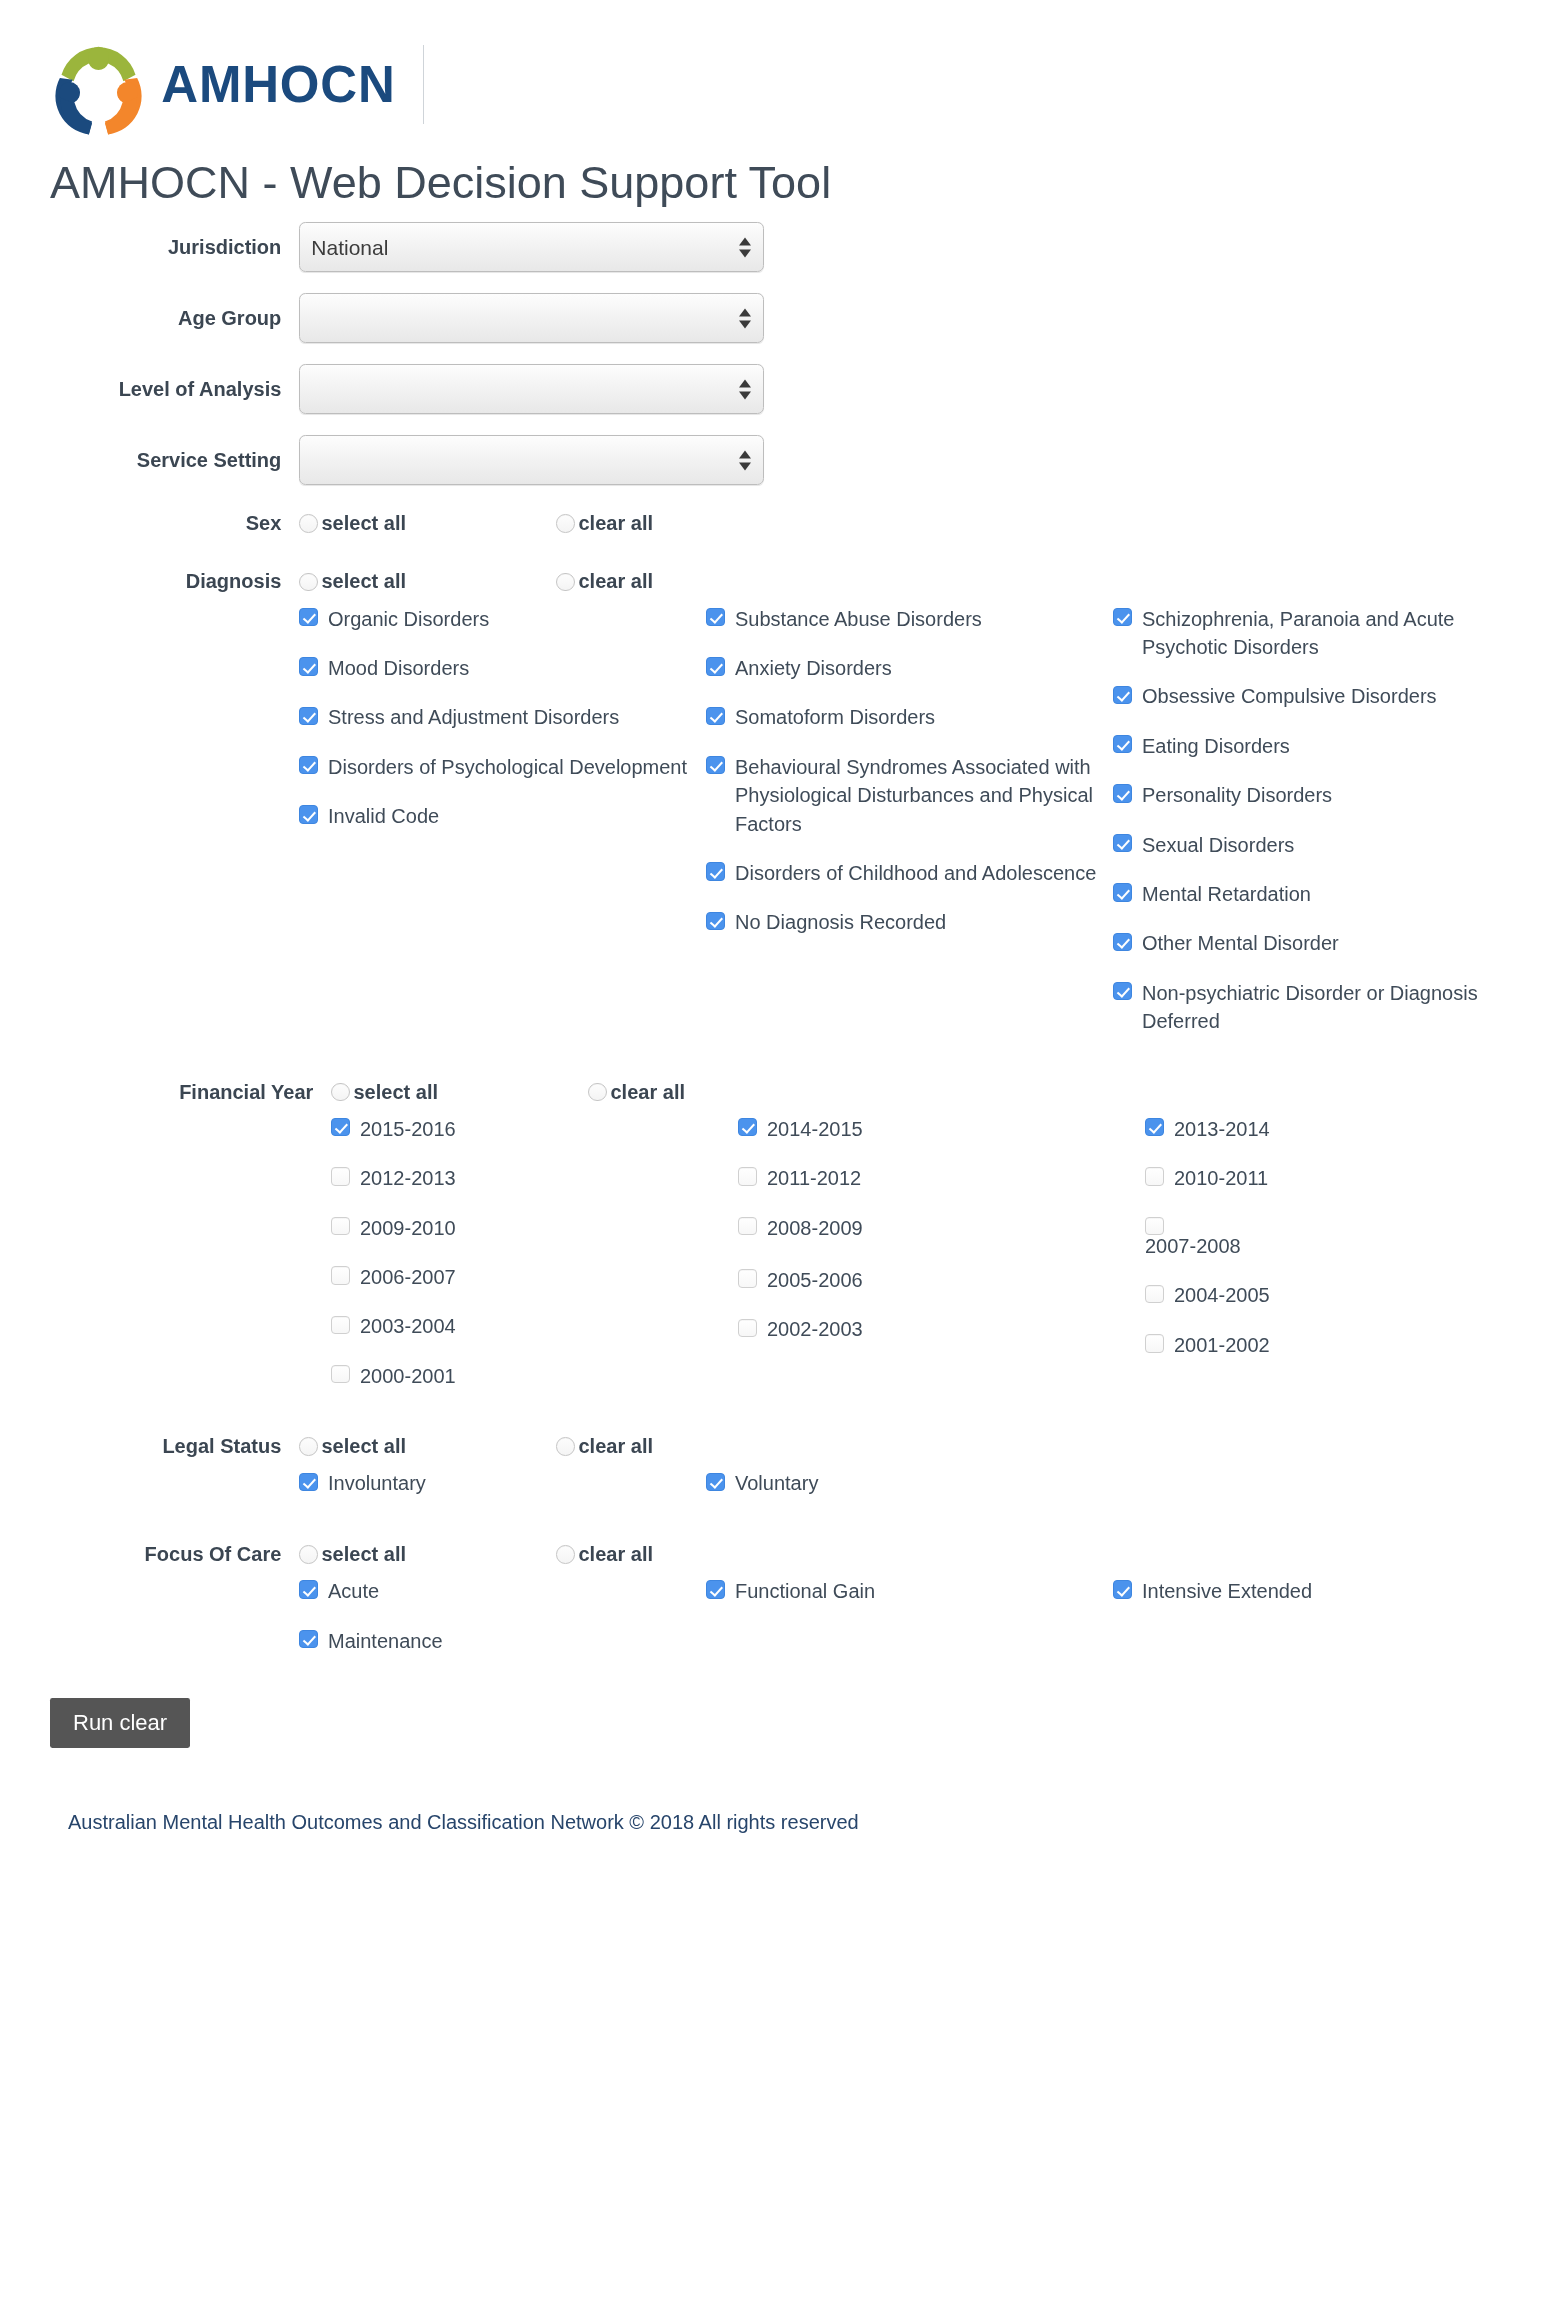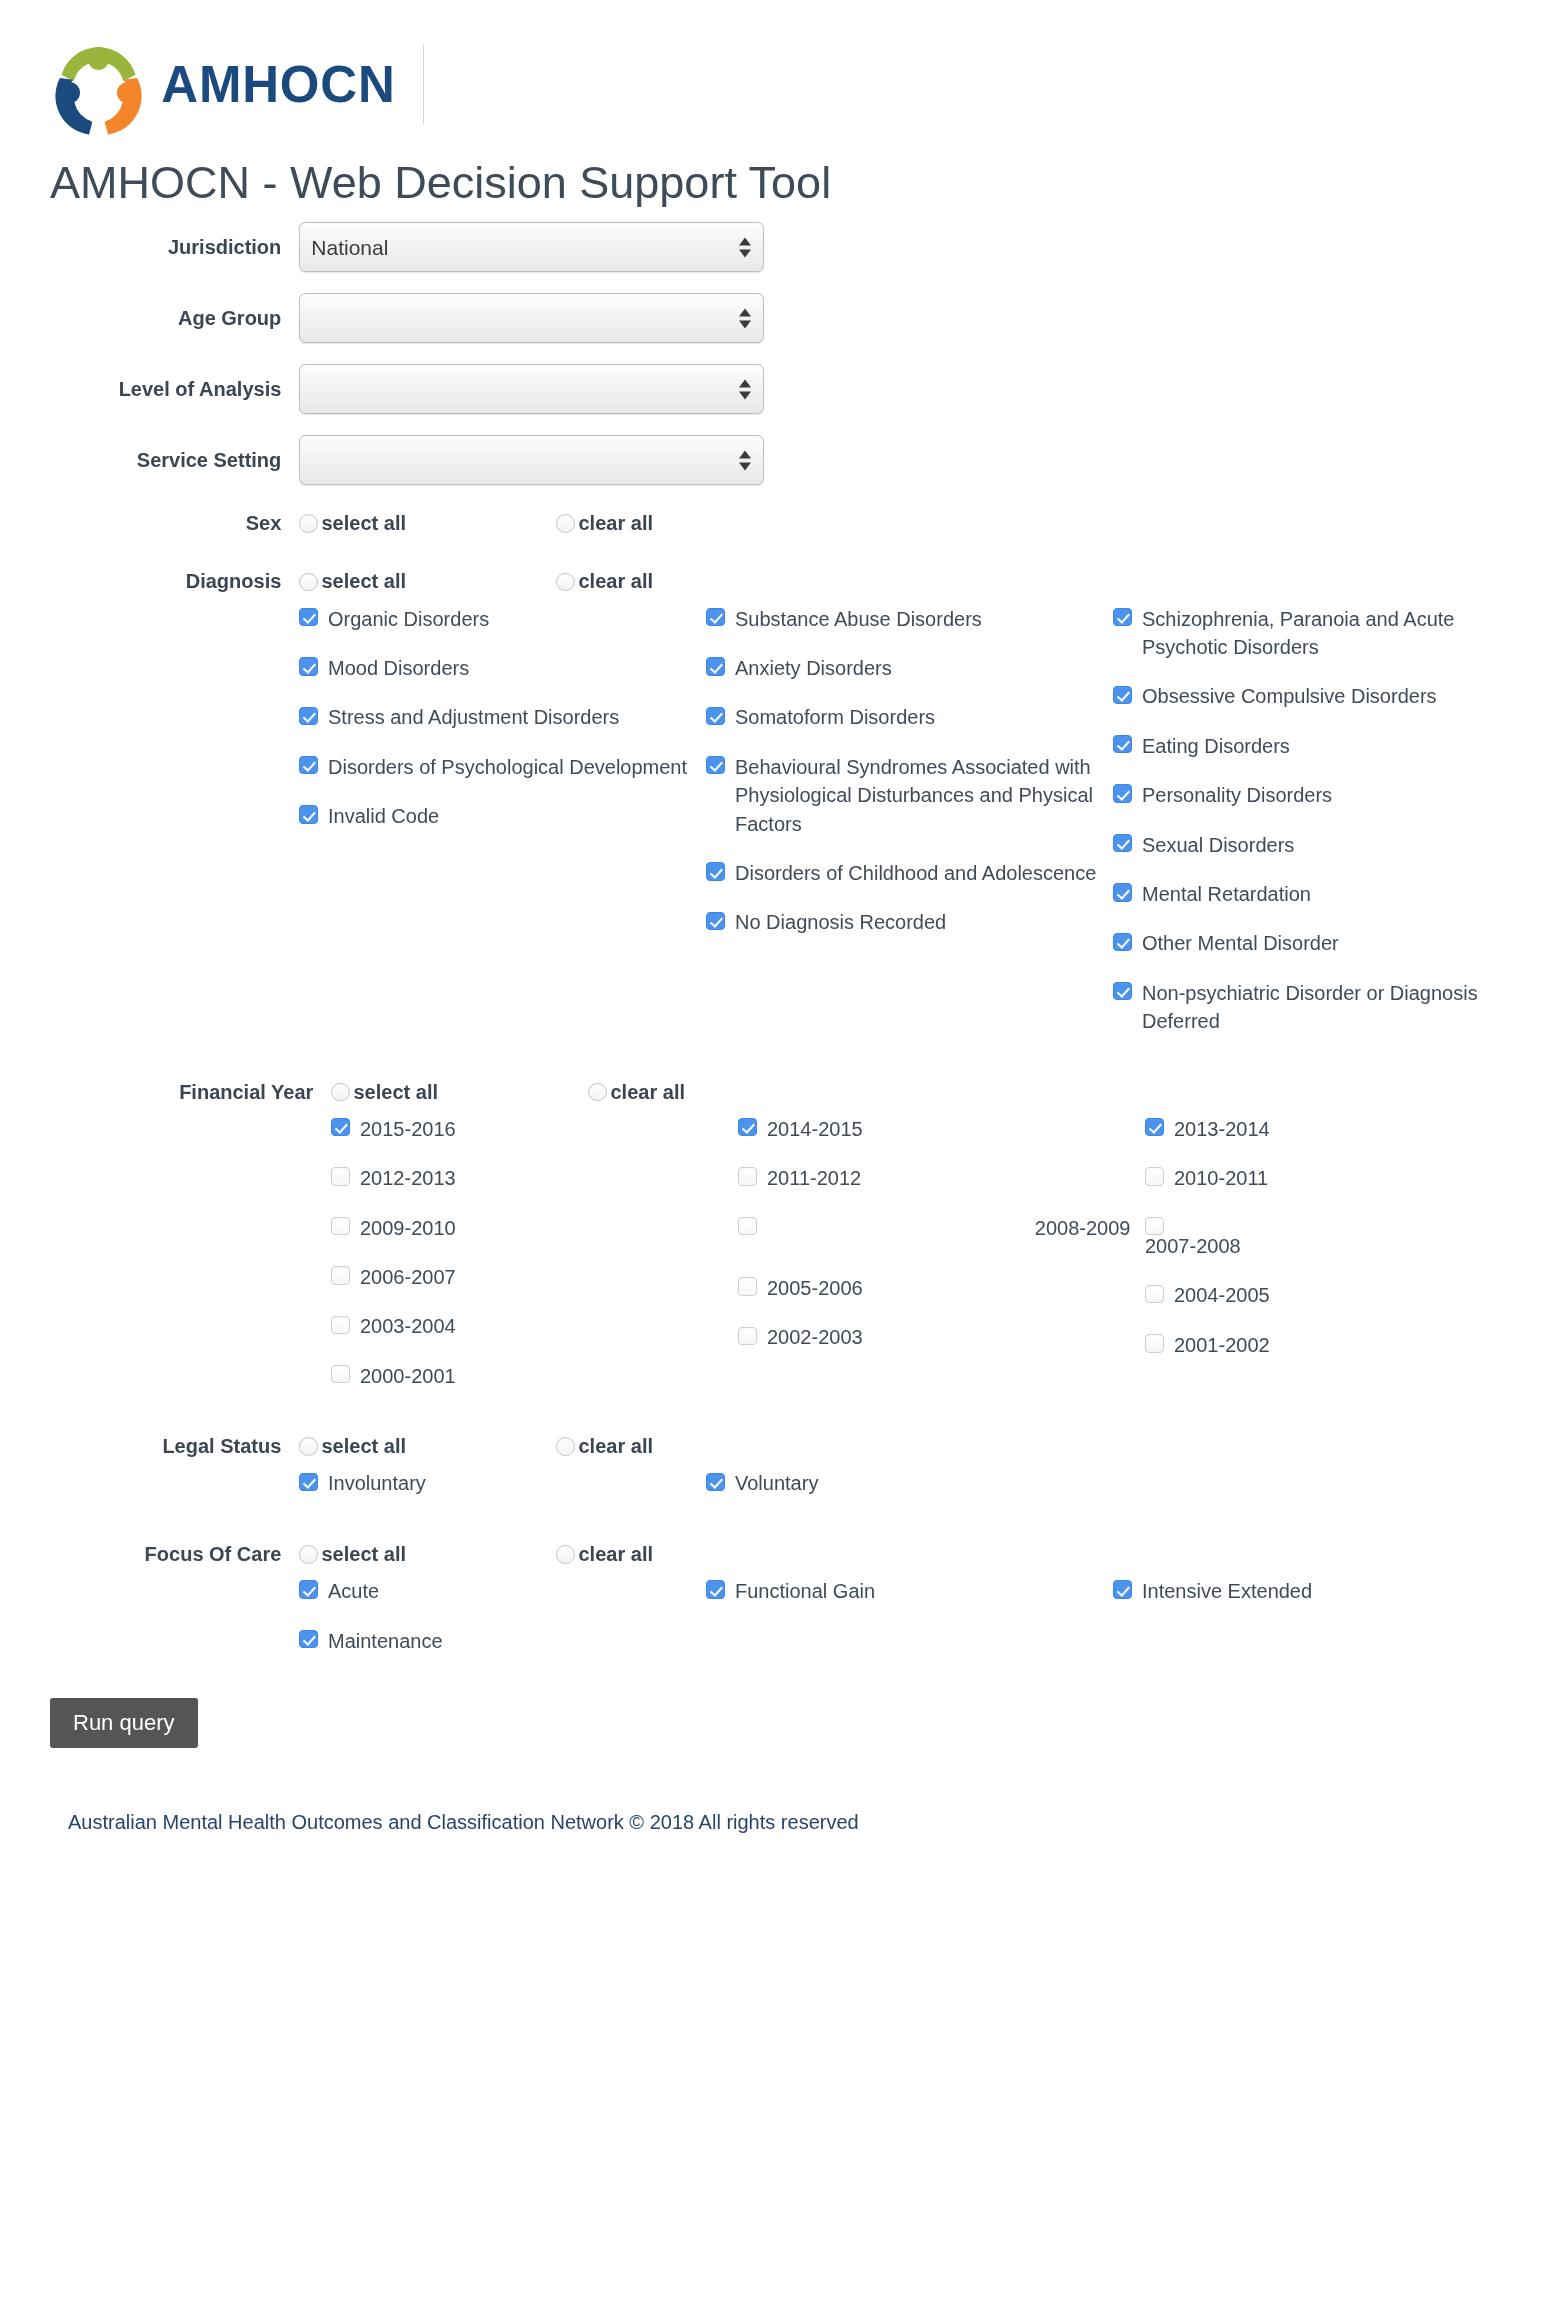--- a/index.html
+++ b/index.html
@@ -381,21 +381,21 @@
               </div>
               <div class="col">
                 <label class="cb-item" style="margin-bottom: 21px;">
                   <span class="cb on"></span>
                   <span class="cb-label">2014-2015</span>
                 </label>
                 <label class="cb-item" style="margin-bottom: 21px;">
                   <span class="cb off"></span>
                   <span class="cb-label">2011-2012</span>
                 </label>
-                <label class="cb-item" style="margin-bottom: 32px; justify-content: space-between;">
+                <label class="cb-item" style="margin-bottom: 24px;">
                   <span class="cb off"></span>
                   <span class="cb-label">2008-2009</span>
                 </label>
                 <label class="cb-item" style="margin-bottom: 21px;">
                   <span class="cb off"></span>
                   <span class="cb-label">2005-2006</span>
                 </label>
                 <label class="cb-item" style="margin-bottom: 21px;">
                   <span class="cb off"></span>
                   <span class="cb-label">2002-2003</span>
@@ -498,19 +498,19 @@
                   <span class="cb-label">Intensive Extended</span>
                 </label>
               </div>
             </div>
           </div>
         </div>
       </div>
   </div>
 
   <div class="btn-row">
-    <button class="run-btn">Run query</button>
+    <button class="run-btn">Run clear</button>
   </div>
 
   <div class="footer">Australian Mental Health Outcomes and Classification Network © 2018 All rights reserved</div>
 
 </div>
 
 
 </body></html>

